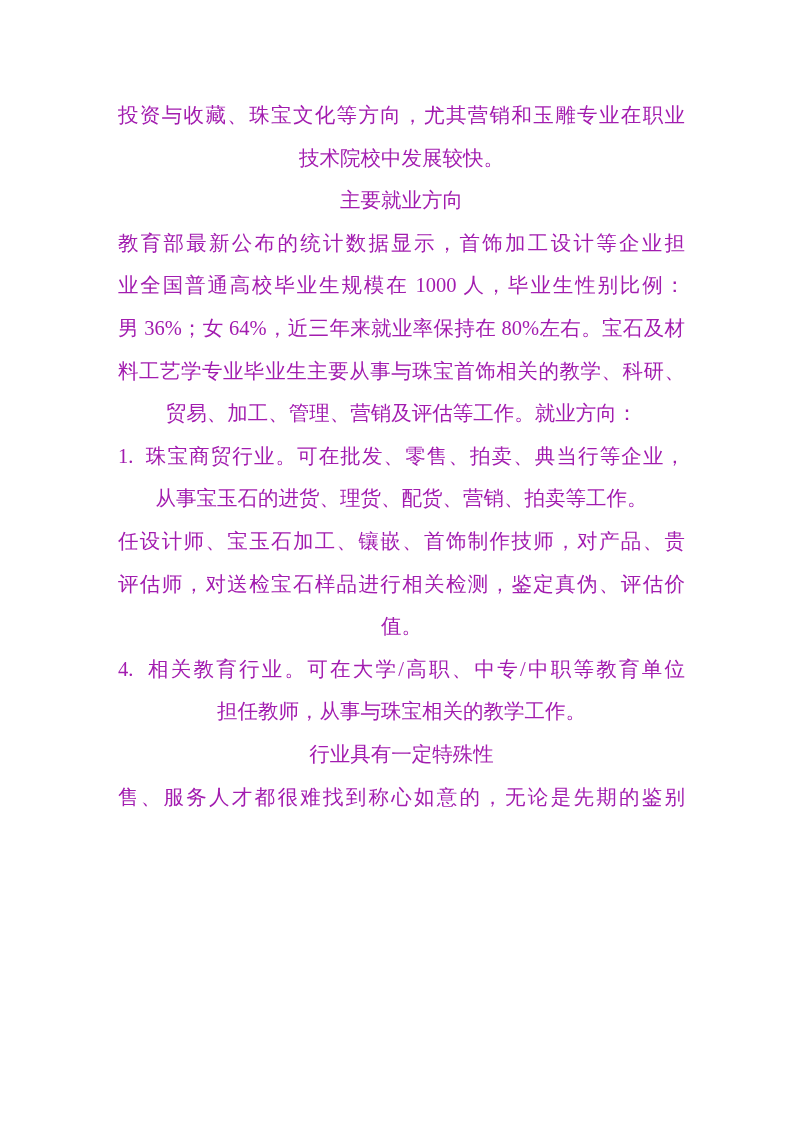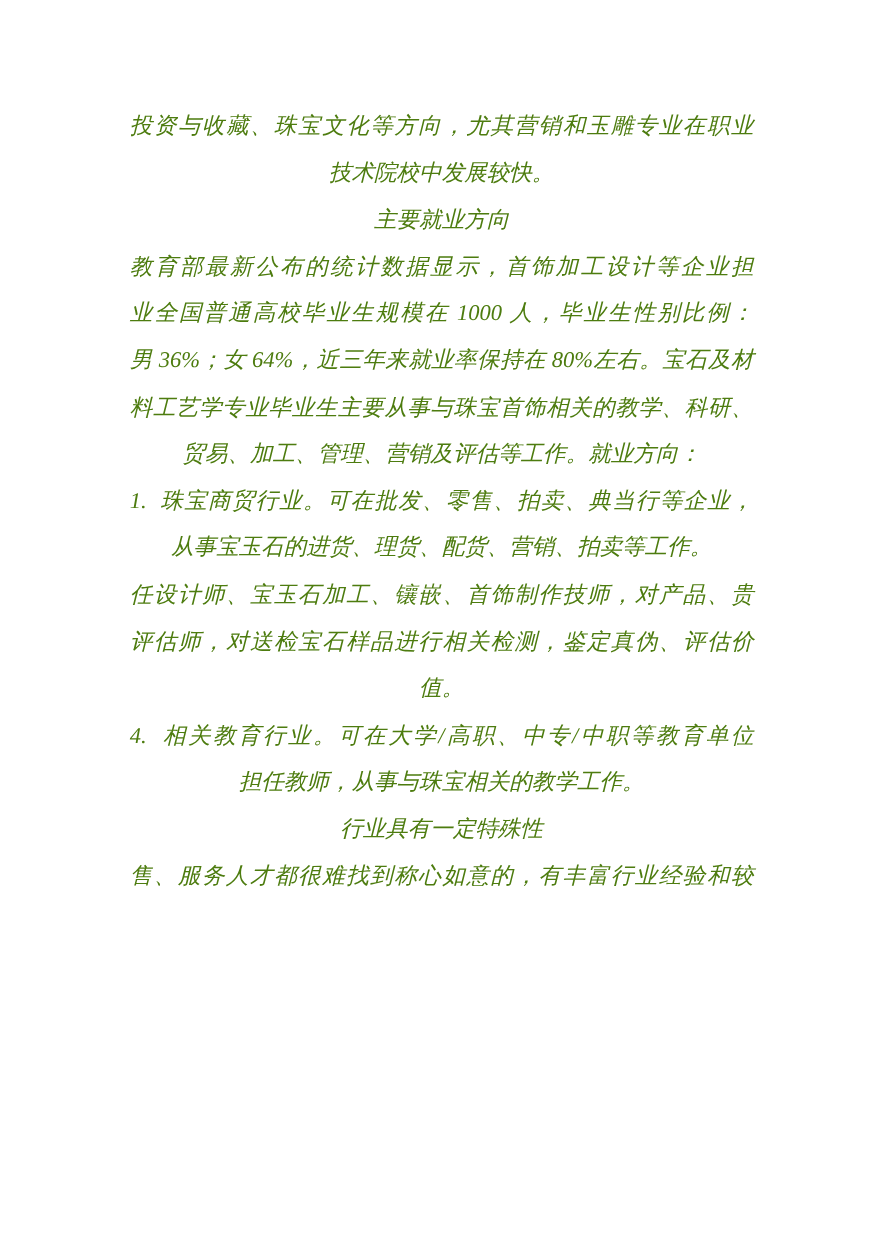--- a/index.html
+++ b/index.html
@@ -33,33 +33,33 @@
     text-align: center;
   }
   .line.jl {
     text-align: justify;
     text-align-last: justify;
   }
 </style>
 </head>
 <body style="background: rgb(255, 255, 255);">
 
-<main class="page" style="color: #4d7c0f; font-style: italic;">
+<main class="page" style="color: #a21caf;">
   <section class="text-block">
     <div class="line jl">投资与收藏、珠宝文化等方向，尤其营销和玉雕专业在职业</div>
     <div class="line">技术院校中发展较快。</div>
     <div class="line">主要就业方向</div>
     <div class="line jl">教育部最新公布的统计数据显示，首饰加工设计等企业担</div>
     <div class="line jl">业全国普通高校毕业生规模在 1000 人，毕业生性别比例：</div>
     <div class="line jl">男 36%；女 64%，近三年来就业率保持在 80%左右。宝石及材</div>
     <div class="line jl">料工艺学专业毕业生主要从事与珠宝首饰相关的教学、科研、</div>
     <div class="line">贸易、加工、管理、营销及评估等工作。就业方向：</div>
     <div class="line jl">1.&nbsp;&nbsp;珠宝商贸行业。可在批发、零售、拍卖、典当行等企业，</div>
     <div class="line">从事宝玉石的进货、理货、配货、营销、拍卖等工作。</div>
     <div class="line jl">任设计师、宝玉石加工、镶嵌、首饰制作技师，对产品、贵</div>
     <div class="line jl">评估师，对送检宝石样品进行相关检测，鉴定真伪、评估价</div>
     <div class="line">值。</div>
     <div class="line jl">4.&nbsp;&nbsp;相关教育行业。可在大学/高职、中专/中职等教育单位</div>
     <div class="line">担任教师，从事与珠宝相关的教学工作。</div>
     <div class="line">行业具有一定特殊性</div>
-    <div class="line jl">售、服务人才都很难找到称心如意的，有丰富行业经验和较</div>
+    <div class="line jl">售、服务人才都很难找到称心如意的，无论是先期的鉴别</div>
   </section>
 </main>
 
 </body></html>

